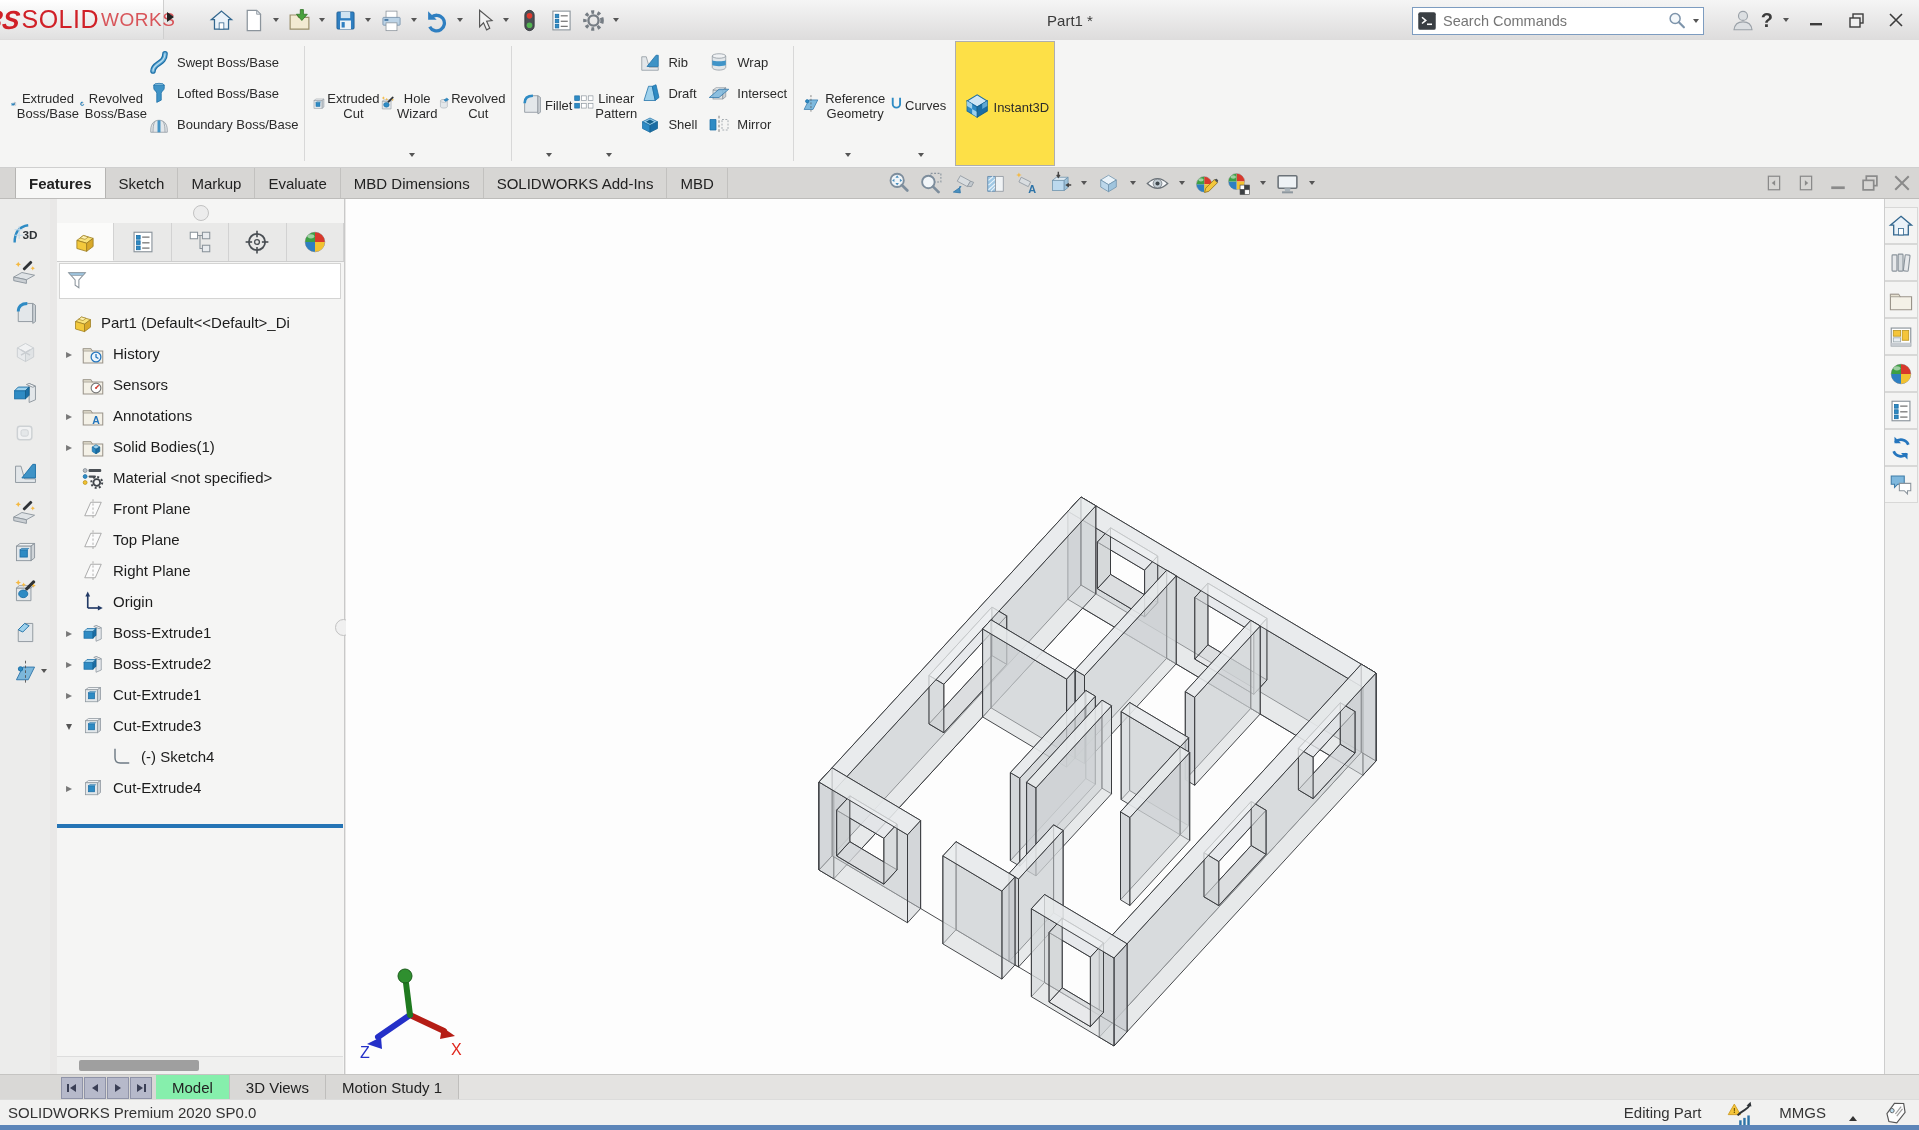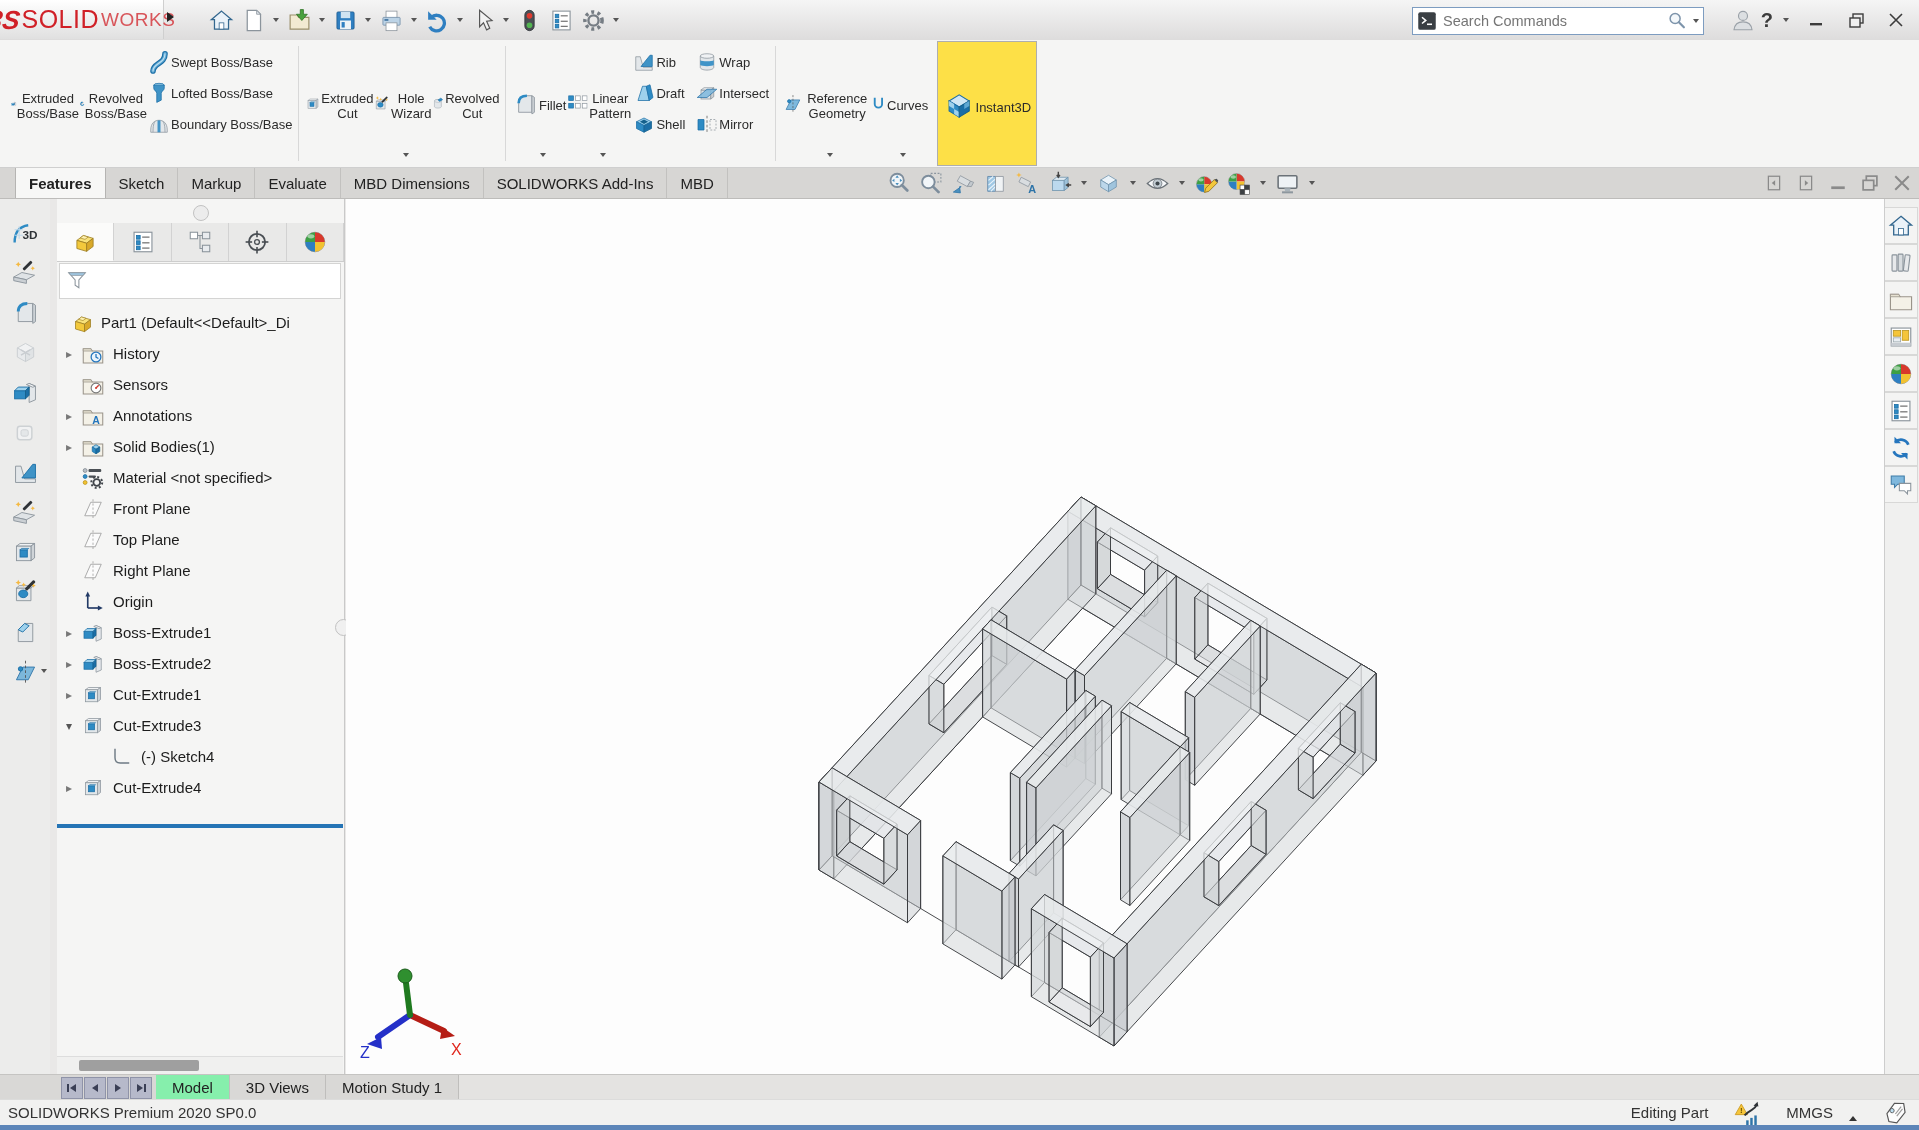--- a/index.html
+++ b/index.html
@@ -28,21 +28,21 @@
 
   
   .ribbon{position:absolute;left:0;top:40px;width:100%;height:128px;background:#f5f5f4;border-bottom:1px solid #cfcfcf;display:flex;align-items:stretch;padding-left:6px;box-sizing:border-box;}
   .rgroup{display:flex;align-items:flex-start;padding:2px 5px 0 5px;}
   .rdivider{width:1px;background:#d8d8d8;margin:6px 1px;}
   .rb-big{position:relative;width:68px;min-height:120px;display:flex;flex-direction:row;align-items:center;padding-top:7px;font-size:13px;line-height:15px;text-align:center;color:#2b2b2b;box-sizing:border-box;}
   .rb-big svg{width:40px;height:40px;margin-bottom:3px;}
   .rb-big.w52{width:54px}.rb-big.w64{width:66px}.rb-big.w88{width:88px}.rb-big.w58{width:58px}
   .bcaret{position:absolute;bottom:5px;left:50%;transform:translateX(-50%);}
   .rstack{display:flex;flex-direction:column;padding-top:8px;gap:7px;}
-  .rs-item{display:flex;align-items:center;font-size:13px;color:#2b2b2b;height:24px;white-space:nowrap;}
+  .rs-item{display:flex;align-items:center;gap:6px;font-size:13px;color:#2b2b2b;height:24px;white-space:nowrap;}
   .rs-item svg{width:24px;height:24px;}
   .rb-pressed{background:#fde047;border:1px solid #aeaeae;margin:1px 0 1px 4px;}
 
   
   .tabrow{position:absolute;left:0;top:168px;width:100%;height:30px;background:#d7d6d4;border-bottom:1px solid #bdbcba;}
   .tabs{position:absolute;left:0;top:0;height:30px;display:flex;}
   .rtab{height:30px;display:flex;align-items:center;padding:0 13px;font-size:15px;color:#222;border-right:1px solid #c2c1bf;background:#d7d6d4;}
   .rtab.active{background:#f7f7f6;font-weight:bold;border-right:1px solid #b5b4b2;border-left:1px solid #b5b4b2;margin-left:15px;}
   .headsup{position:absolute;left:885px;top:1px;height:28px;display:flex;align-items:center;gap:3px;}
   .hbtn{display:flex;align-items:center;height:28px;padding:0 2px;}
@@ -565,20 +565,21 @@
             <use href="#s-listdoc"></use>
           </svg>
         </div>
       <div class="qbtn">
           <svg>
             <use href="#s-gear"></use>
           </svg>
         </div>
         <span class="dcaret"></span>
     </div>
+    <div class="doctitle">Part1 *</div>
     <div class="searchbox">
       <svg class="console">
           <use href="#s-console"></use>
         </svg>
       <input class="search-input" type="text" placeholder="Search Commands" style="">
       <svg class="mag">
           <use href="#s-mag"></use>
         </svg>
       <span class="dcaret"></span>
     </div>
@@ -1249,21 +1250,21 @@
     <div class="brest"></div>
   </div>
 
   <div class="statusbar">
     <span class="st-left">SOLIDWORKS Premium 2020 SP0.0</span>
     <div class="st-right">
       <span>Editing Part</span>
       <svg>
           <use href="#s-perf"></use>
         </svg>
-      <span style="display:flex;align-items:flex-end;gap:16px">
+      <span style="display:flex;align-items:flex-end;gap:23px">
         <span>MMGS</span>
         <span class="ucaret"></span>
       </span>
       <svg>
           <use href="#s-tag"></use>
         </svg>
     </div>
   </div>
   <div class="bottomedge"></div>
 </div>

